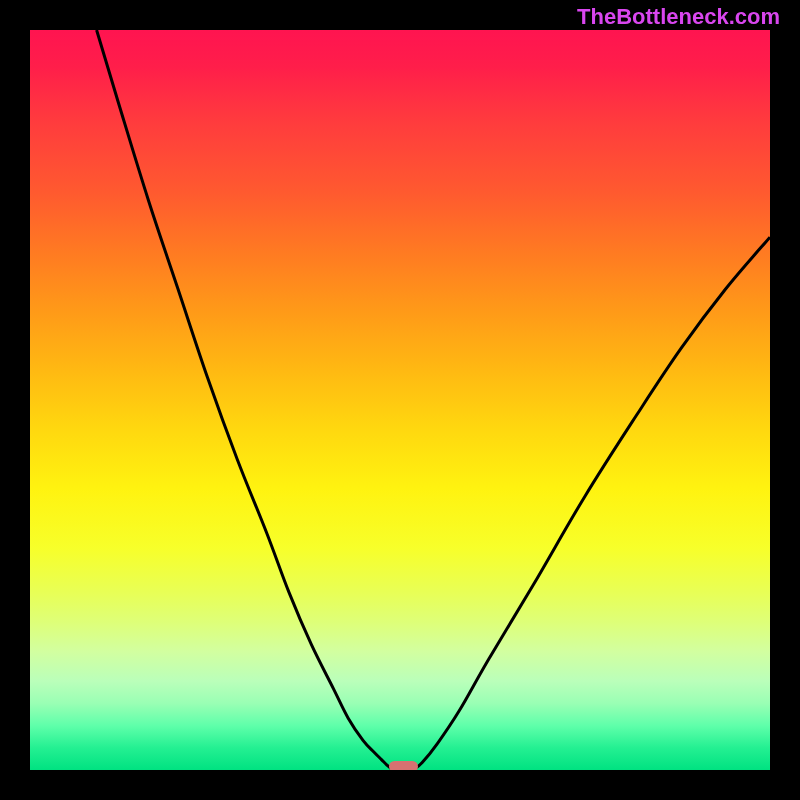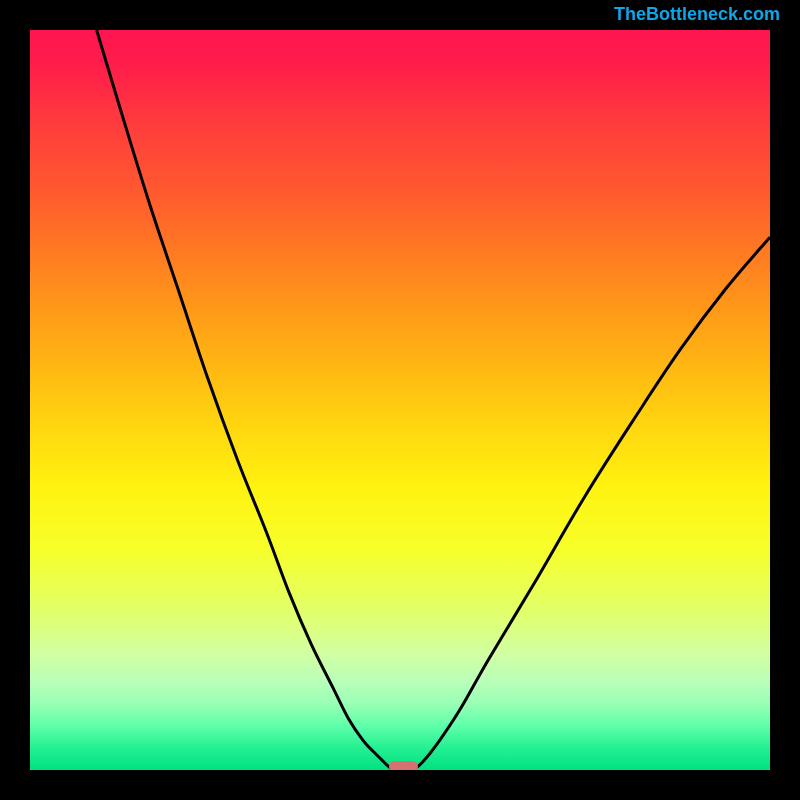--- a/index.html
+++ b/index.html
@@ -8,22 +8,22 @@
     width: 800px;
     height: 800px;
     background: #000;
     position: relative;
     font-family: Arial, sans-serif;
   }
   .watermark {
     position: absolute;
     top: 4px;
     right: 20px;
-    color: #0ea5e9;
-    font-size: 18px;
+    color: #d946ef;
+    font-size: 22px;
     font-weight: bold;
     z-index: 10;
   }
   .plot-area {
     position: absolute;
     left: 30px;
     top: 30px;
     width: 740px;
     height: 740px;
     overflow: hidden;

